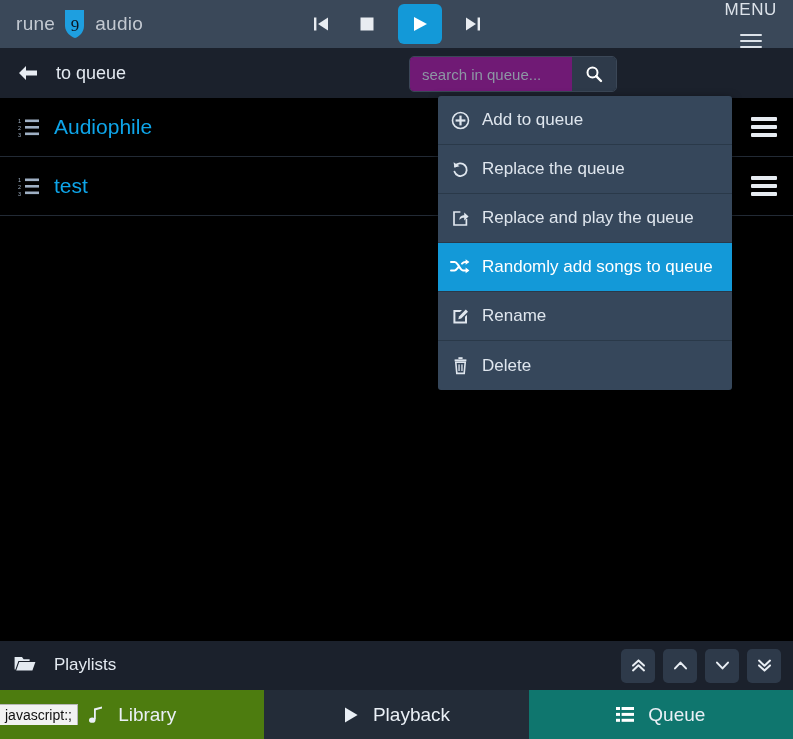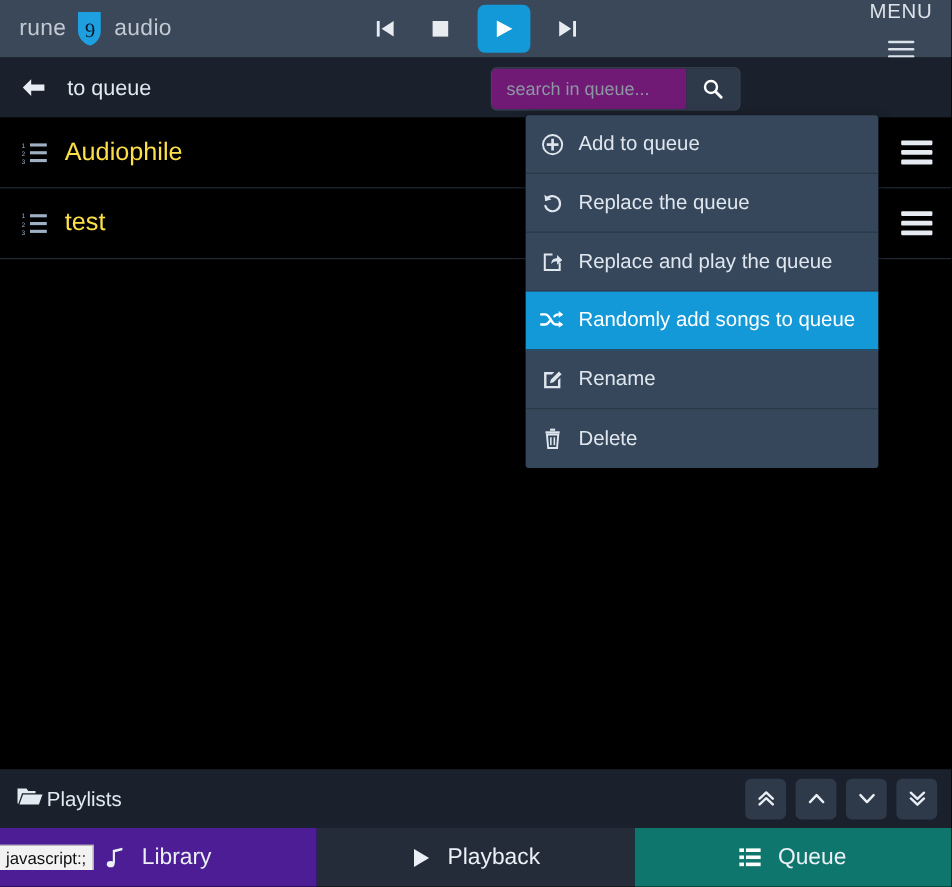--- a/index.html
+++ b/index.html
@@ -77,21 +77,21 @@
   
   .list {
     position: absolute; left: 0; top: 98px; width: 793px; bottom: 98px;
     background: #000000; overflow: hidden;
   }
   .row {
     position: relative; height: 59px; display: flex; align-items: center;
     border-bottom: 1px solid #222a35; cursor: pointer;
   }
   .row-ol-icon { margin-left: 18px; width: 22px; color: #9fb0c4; display: flex; }
-  .row-label { margin-left: 14px; color: #fde047; font-size: 21px; }
+  .row-label { margin-left: 14px; color: #0ea5e9; font-size: 21px; }
   .row-burger {
     position: absolute; right: 16px; top: 50%; transform: translateY(-50%);
     width: 26px; display: flex; flex-direction: column; gap: 4px; cursor: pointer;
   }
   .row-burger i { display: block; height: 4px; background: #e6ebf1; border-radius: 1px; }
 
   
   .dropdown {
     position: absolute; left: 438px; top: 96px; width: 294px;
     background: #36475b; border-radius: 3px;
@@ -109,42 +109,42 @@
     width: 44px; min-width: 44px; display: flex;
     align-items: center; justify-content: center;
   }
   .dd-label { white-space: nowrap; }
 
   
   .footerbar {
     position: absolute; left: 0; bottom: 49px; width: 793px; height: 49px;
     background: #1b212c; display: flex; align-items: center;
   }
-  .fb-left { display: flex; align-items: flex-end; margin-left: 14px; gap: 3px; cursor: pointer; }
+  .fb-left { display: flex; align-items: flex-start; margin-left: 14px; gap: 18px; cursor: pointer; }
   .fb-left-label { color: #e4eaf1; font-size: 17px; }
   .scrollers {
     position: absolute; right: 12px; top: 50%; transform: translateY(-50%);
     display: flex; gap: 8px;
   }
   .sc-btn {
     width: 34px; height: 34px; background: #2e3a4a; border: 0; border-radius: 5px;
     color: #e9eef4; cursor: pointer;
     display: flex; align-items: center; justify-content: center;
   }
 
   
   .tabbar {
     position: absolute; left: 0; bottom: 0; width: 793px; height: 49px;
     display: flex;
   }
   .tab {
     flex: 1 1 0; display: flex; align-items: center; justify-content: center;
     gap: 14px; cursor: pointer; color: #eaf0f6; font-size: 19px;
   }
-  .tab-library { background: #4c1d95; }
+  .tab-library { background: #4d7c0f; }
   .tab-playback { background: #232c38; }
   .tab-queue { background: #0f766e; }
   .tab-icon { display: flex; align-items: center; justify-content: center; }
 
   
   .statusbar {
     position: absolute; left: 0; bottom: 14px;
     background: #f2f2f2; color: #111; font-size: 14px;
     padding: 2px 5px; border: 1px solid #b7b7b7; border-left: 0; border-bottom: 0;
     z-index: 60; font-family: "Liberation Sans", sans-serif;

